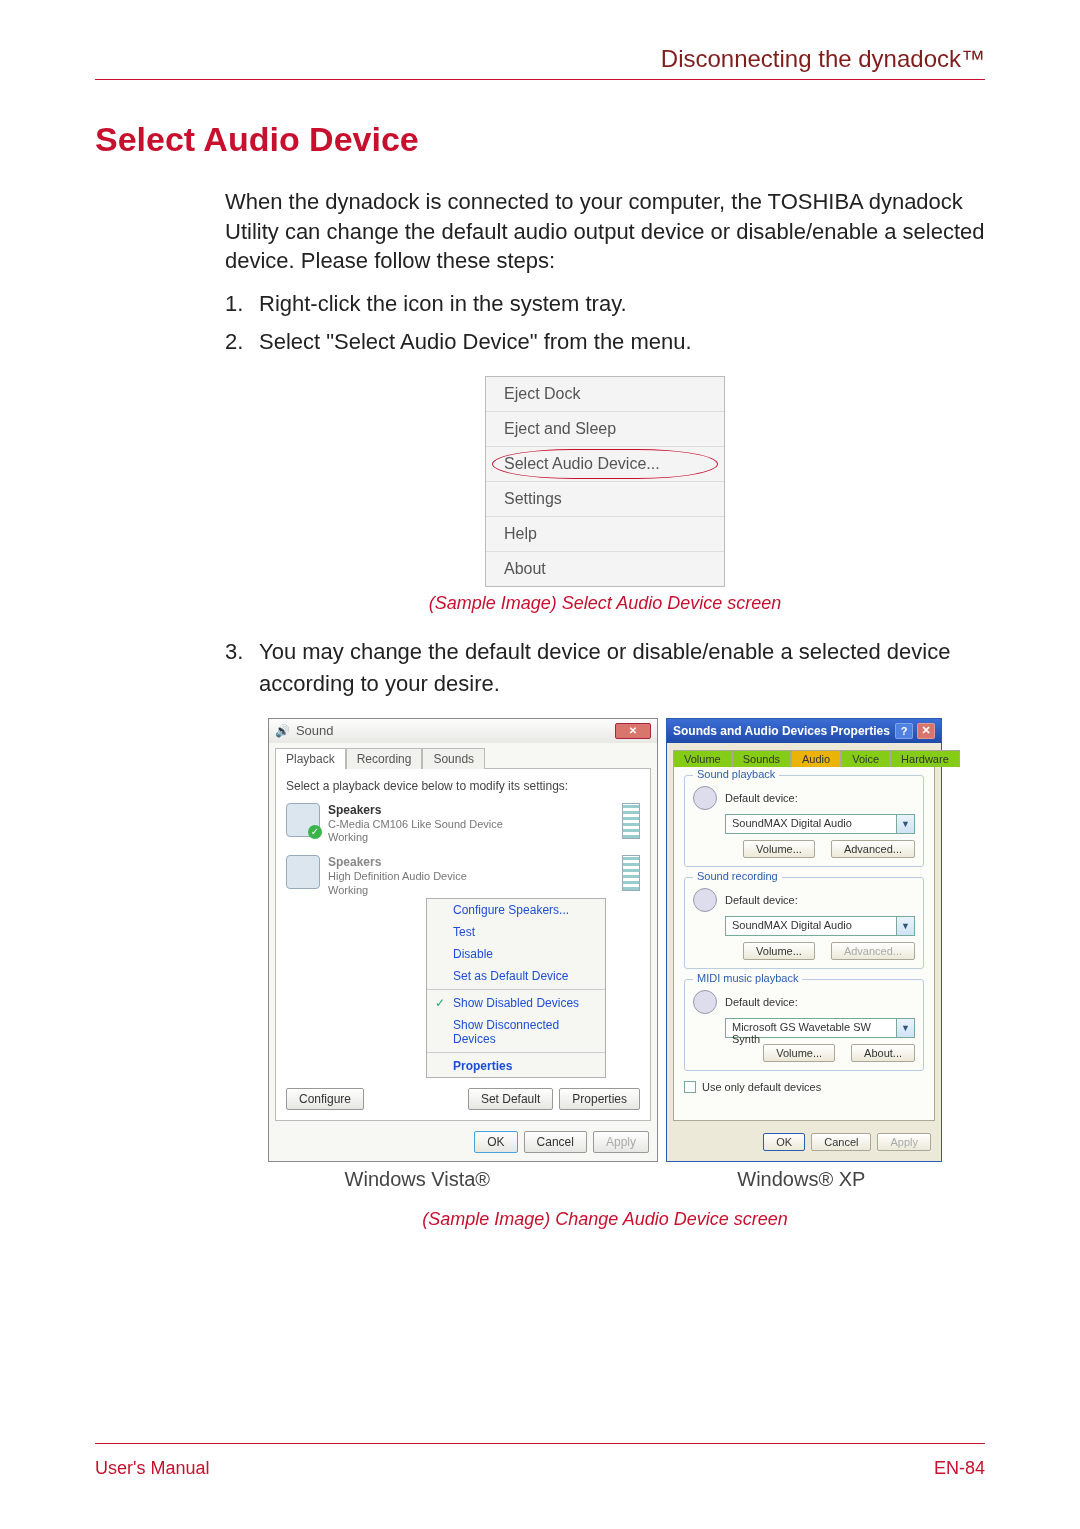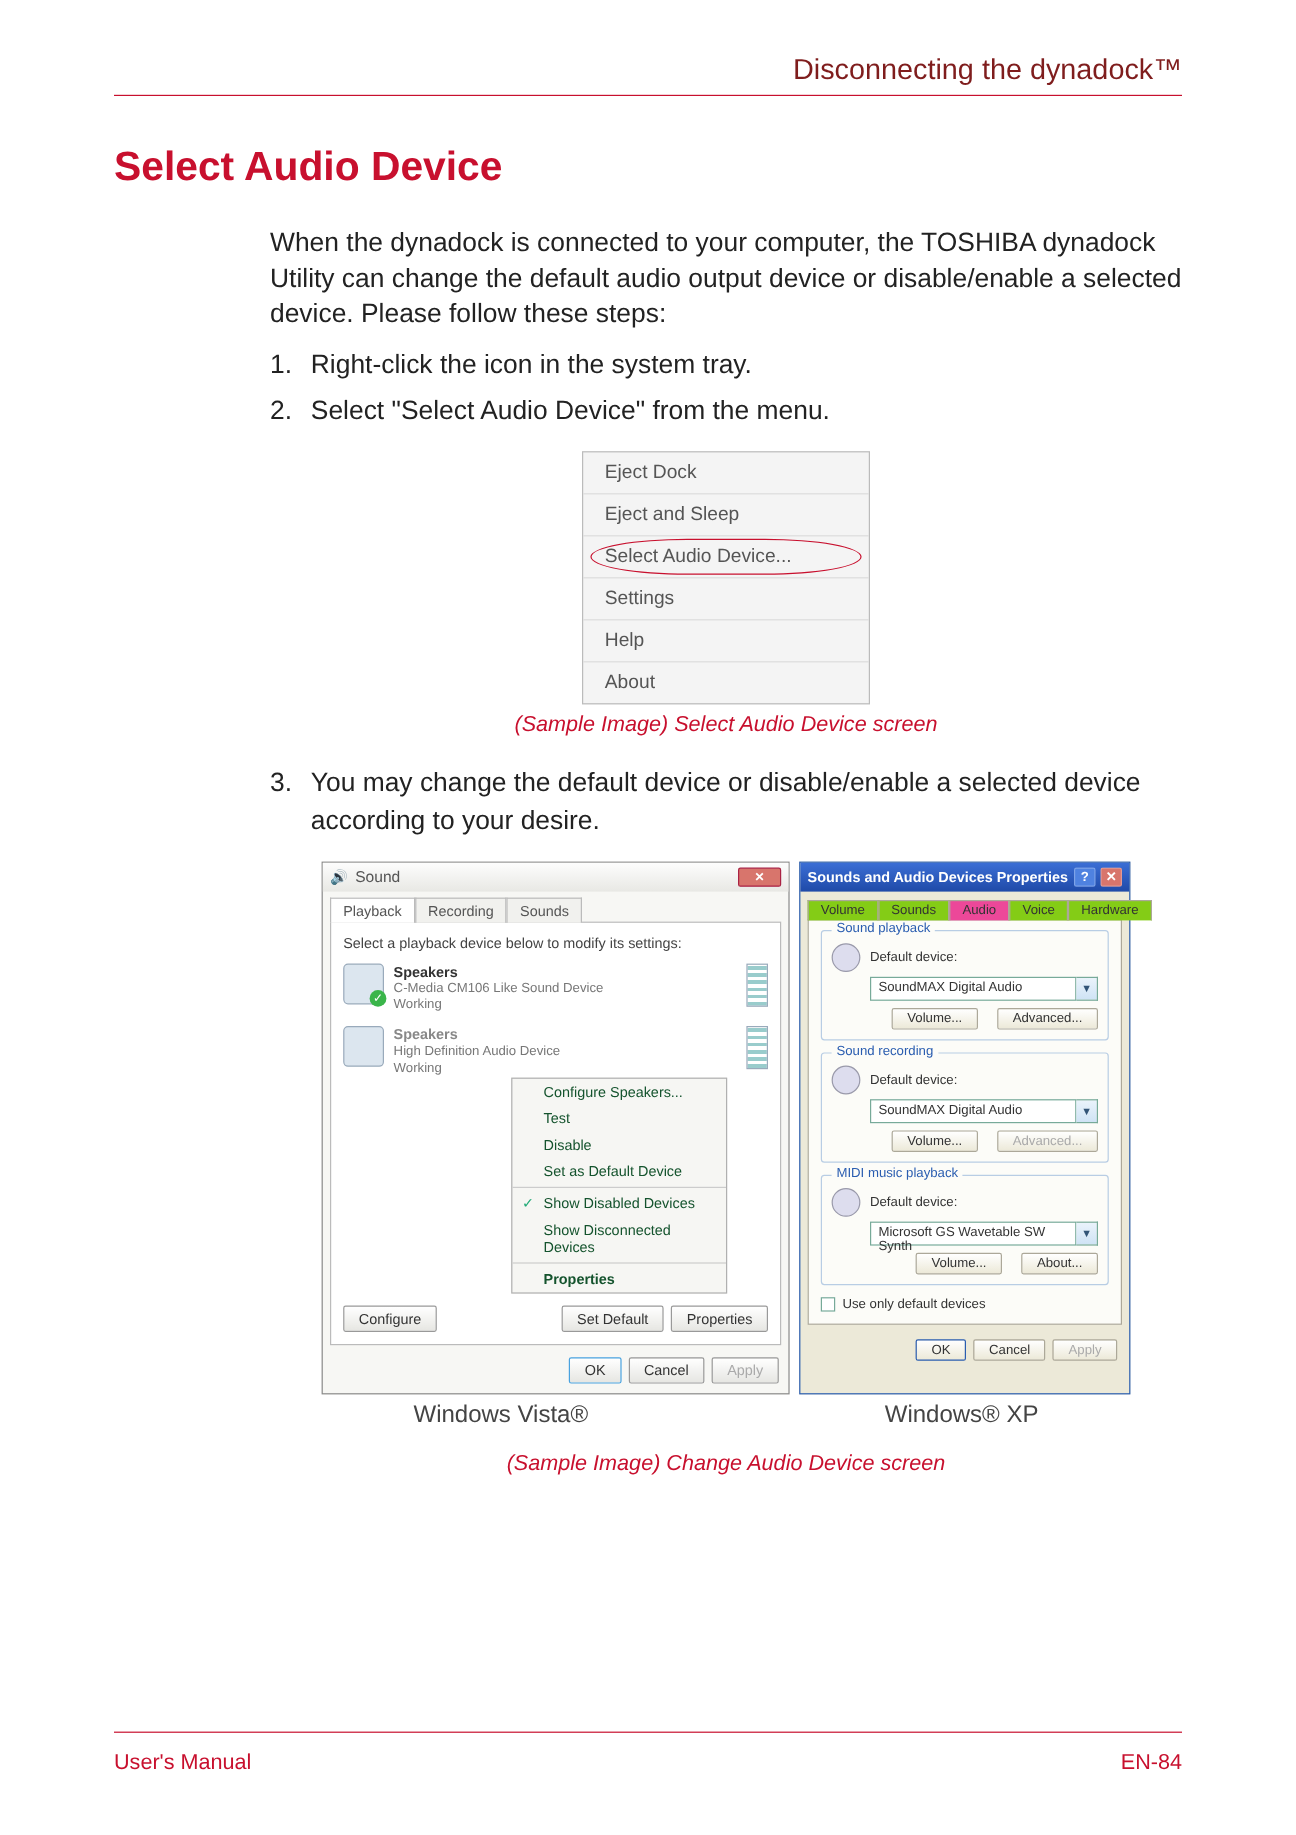--- a/index.html
+++ b/index.html
@@ -65,42 +65,42 @@
   .hint { font-size:12px; color:#444; margin-bottom:10px;}
   .device { display:flex; gap:8px; align-items:flex-start; margin-bottom:10px; }
   .device .ico { width:34px; height:34px; background:#dce6ef; border:1px solid #9ab; border-radius:4px; position:relative; }
   .device .ico .check { position:absolute; right:-3px; bottom:-3px; width:14px; height:14px; border-radius:50%; background:#3ab54a; color:#fff; font-size:10px; display:flex; align-items:center; justify-content:center; }
   .device .txt { flex:1; line-height:1.25; }
   .device .name { font-weight:bold; font-size:12px; color:#333;}
   .device .sub { color:#777; font-size:11px;}
   .device .stat { color:#777; font-size:11px;}
   .bars { width:18px; height:36px; border:1px solid #9ab; background:repeating-linear-gradient(to top,#9cc 0 3px,#fff 3px 6px); }
   .ctx2 { position:relative; border:1px solid #b0b0b0; background:#f6f6f3; font-size:12px; width:180px; margin-left:140px; margin-top:-10px; }
-  .ctx2 .row { padding:4px 10px 4px 26px; color:#14532d; position:relative; }
+  .ctx2 .row { padding:4px 10px 4px 26px; color:#1d4ed8; position:relative; }
   .ctx2 .chk::before { content:"✓"; position:absolute; left:8px; color:#2a7; }
   .ctx2 .sep { border-top:1px solid #ccc; margin:2px 0; }
   .ctx2 .bold { font-weight:bold; }
   .btnrow { display:flex; gap:6px; margin-top:10px; }
   .btnrow .sp { flex:1; }
   .wbtn { padding:3px 12px; font-size:12px; border:1px solid #999; background:linear-gradient(#fff,#e6e6e2); color:#333; border-radius:2px; }
   .wbtn.disabled { color:#aaa; }
   .wbtn.primary { border:1px solid #4aa3df; }
 
   
   .xpwin { width:276px; border:1px solid #2a5db0; font-size:11px; background:#ece9d8; }
   .xpwin .titlebar { background:linear-gradient(#3b6ed5,#1f4aa8); color:#fff; display:flex; align-items:center; padding:4px 6px; font-size:12px; font-weight:bold;}
   .xpwin .titlebar .t { flex:1;}
   .xpwin .titlebar .btns { display:flex; gap:4px;}
   .xpwin .hb { width:18px; height:16px; border:1px solid #fff4; border-radius:2px; display:flex; align-items:center; justify-content:center; font-size:11px; }
   .xpwin .help { background:#4f82e0; color:#fff;}
   .xpwin .xclose { background:#d8756c; color:#fff;}
   .xptabs { display:flex; padding:6px 6px 0 6px; }
   .xptab { padding:2px 10px; border:1px solid #aca899; border-bottom:none; background:#84cc16; font-size:11px; color:#333; position:relative; top:1px;}
-  .xptab.active { background:#ec4899; }
-  .xpbody { margin:0 6px 6px 6px; border:1px solid #aca899; background:#fcfcf8; padding:8px 10px 10px 10px;}
+  .xptab.active { background:#eab308; }
+  .xpbody { margin:0 6px 6px 6px; border:1px solid #aca899; background:#fcfcf8; padding:8px 10px 27px 10px;}
   .grp { border:1px solid #b8cde4; border-radius:3px; padding:6px 8px 8px 8px; margin-bottom:10px; position:relative;}
   .grp .gt { position:absolute; top:-8px; left:8px; background:#fcfcf8; padding:0 4px; color:#2a5db0; font-size:11px;}
   .grp .row1 { display:flex; align-items:center; gap:8px; margin-top:4px;}
   .grp .gico { width:24px; height:24px; background:#dde; border:1px solid #99a; border-radius:50%; }
   .grp .lbl { font-size:11px; color:#333; }
   .combo { display:flex; margin:4px 0 6px 32px;}
   .combo .cb { flex:1; border:1px solid #7a9; background:#fff; height:20px; padding:2px 6px; font-size:11px; color:#333;}
   .combo .dd { width:18px; height:20px; border:1px solid #7a9; border-left:none; background:linear-gradient(#eaf3fb,#cfe3f5); display:flex; align-items:center; justify-content:center; color:#357; font-size:9px;}
   .xbtnrow { display:flex; justify-content:flex-end; gap:16px; margin-left:32px;}
   .xbtn { padding:2px 12px; font-size:11px; border:1px solid #aca899; background:linear-gradient(#fff,#ece9d8); color:#333; border-radius:2px;}

